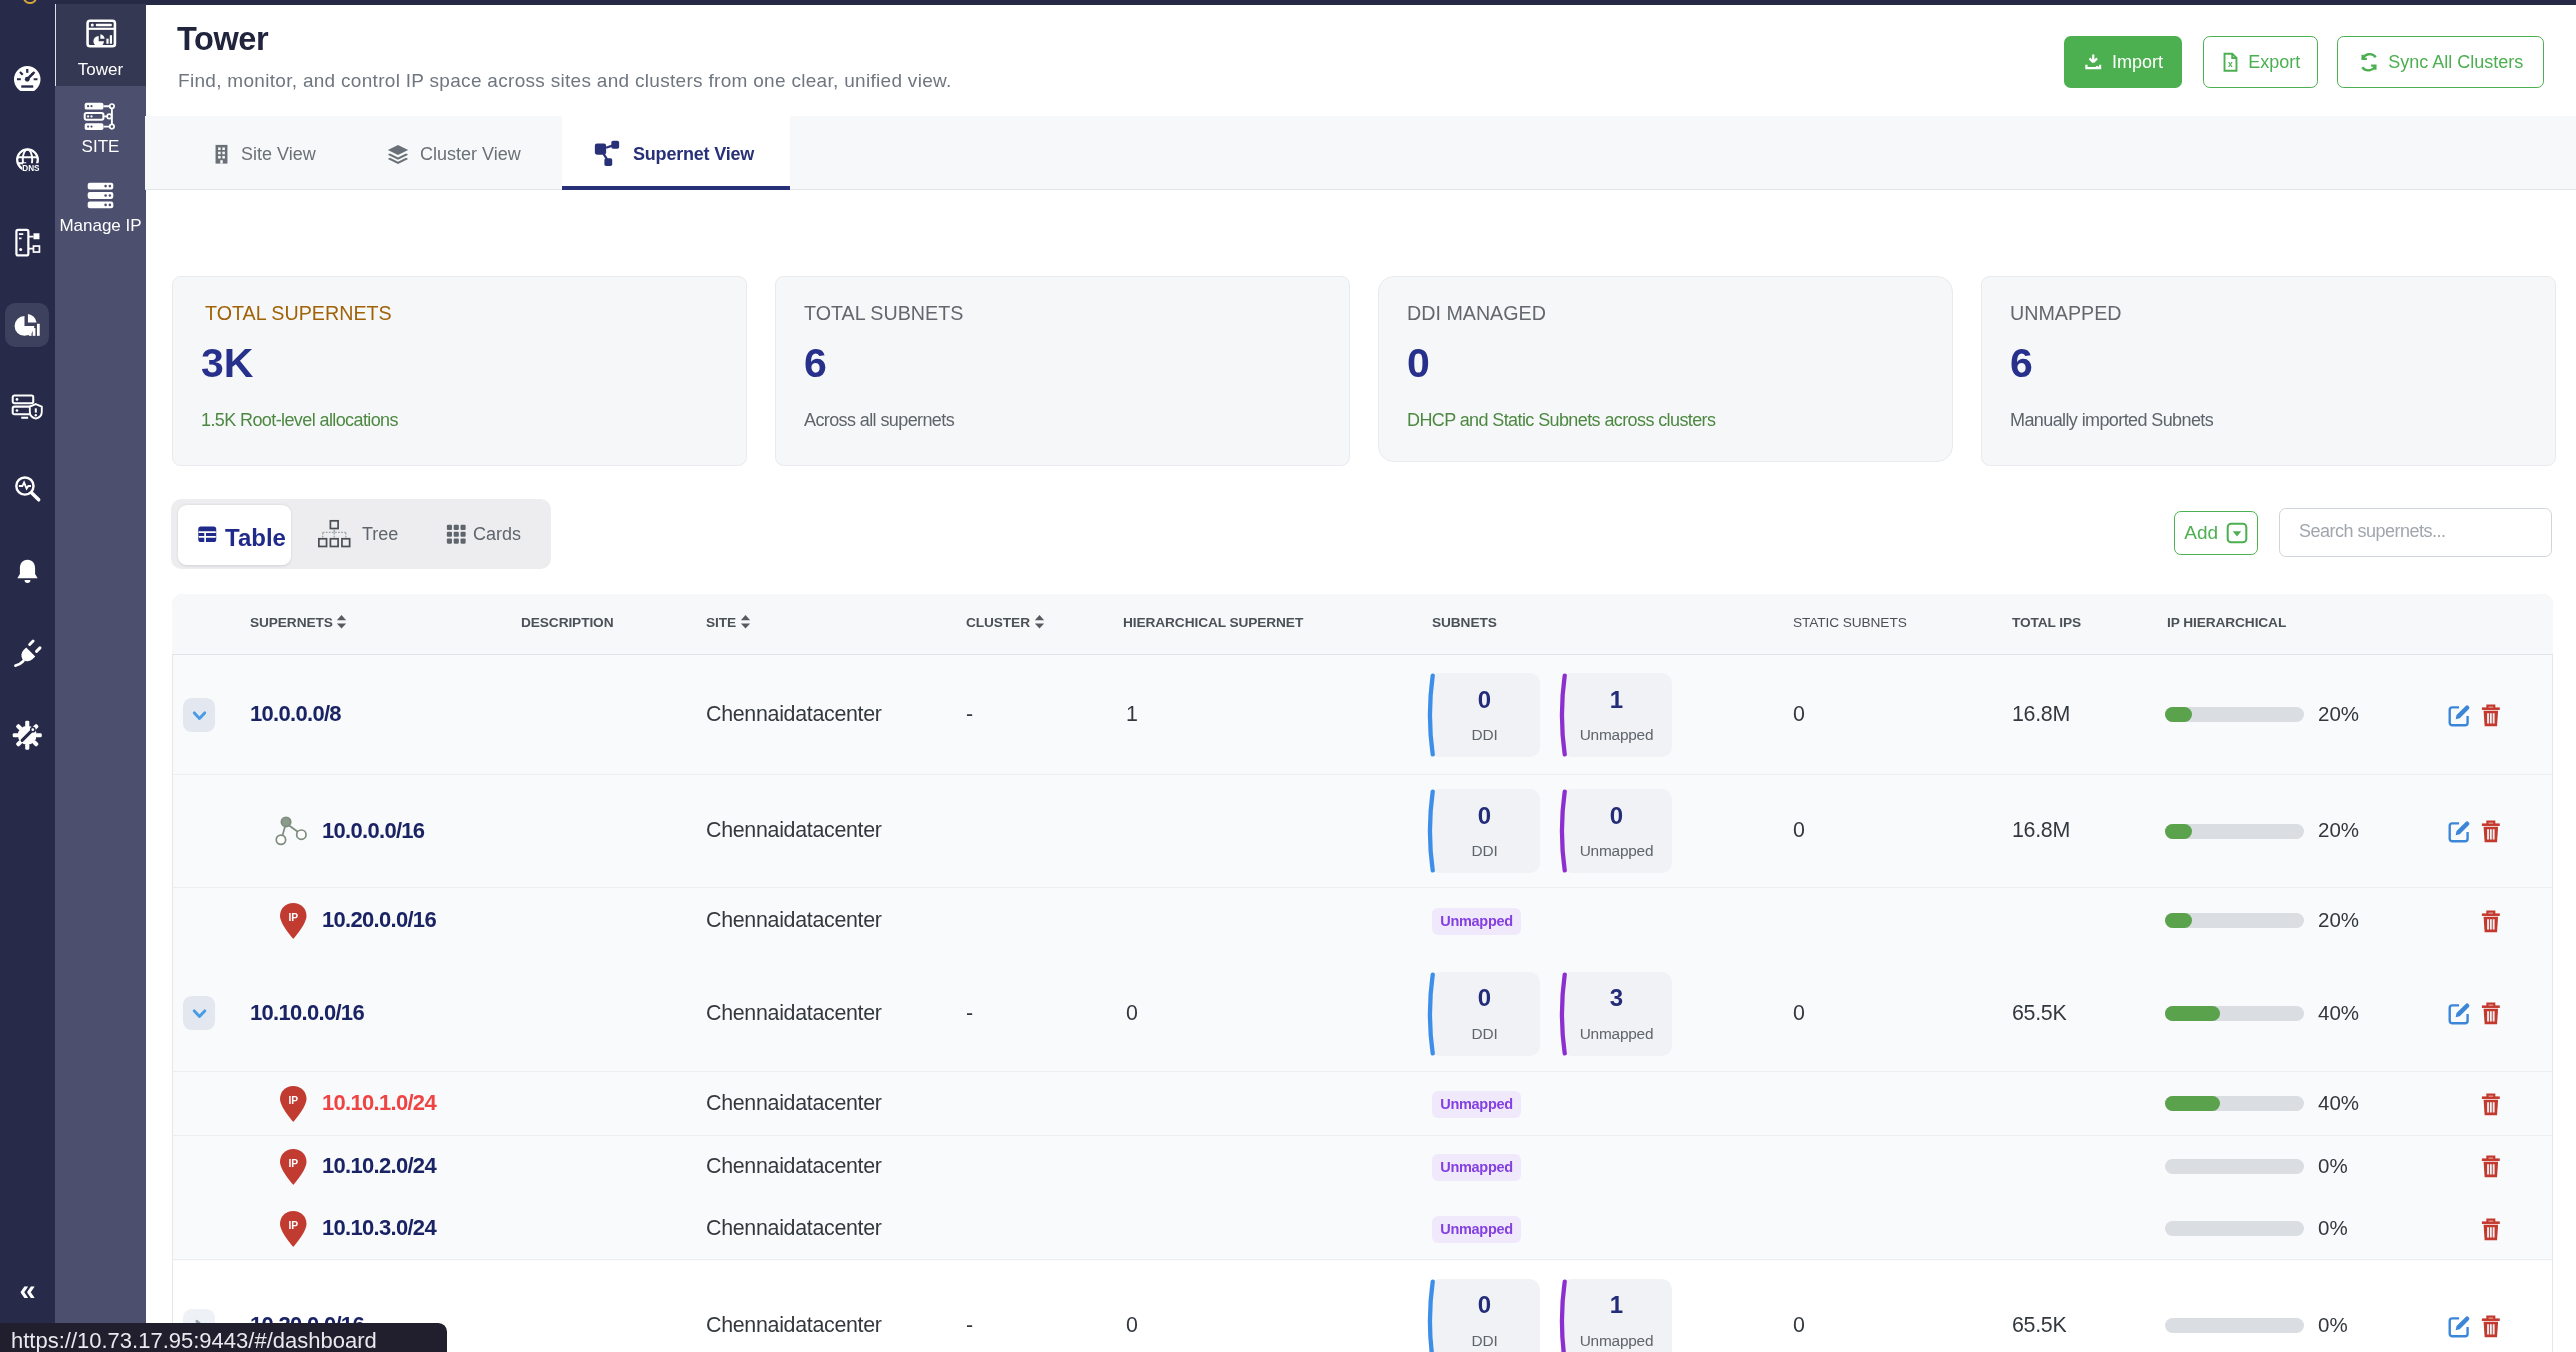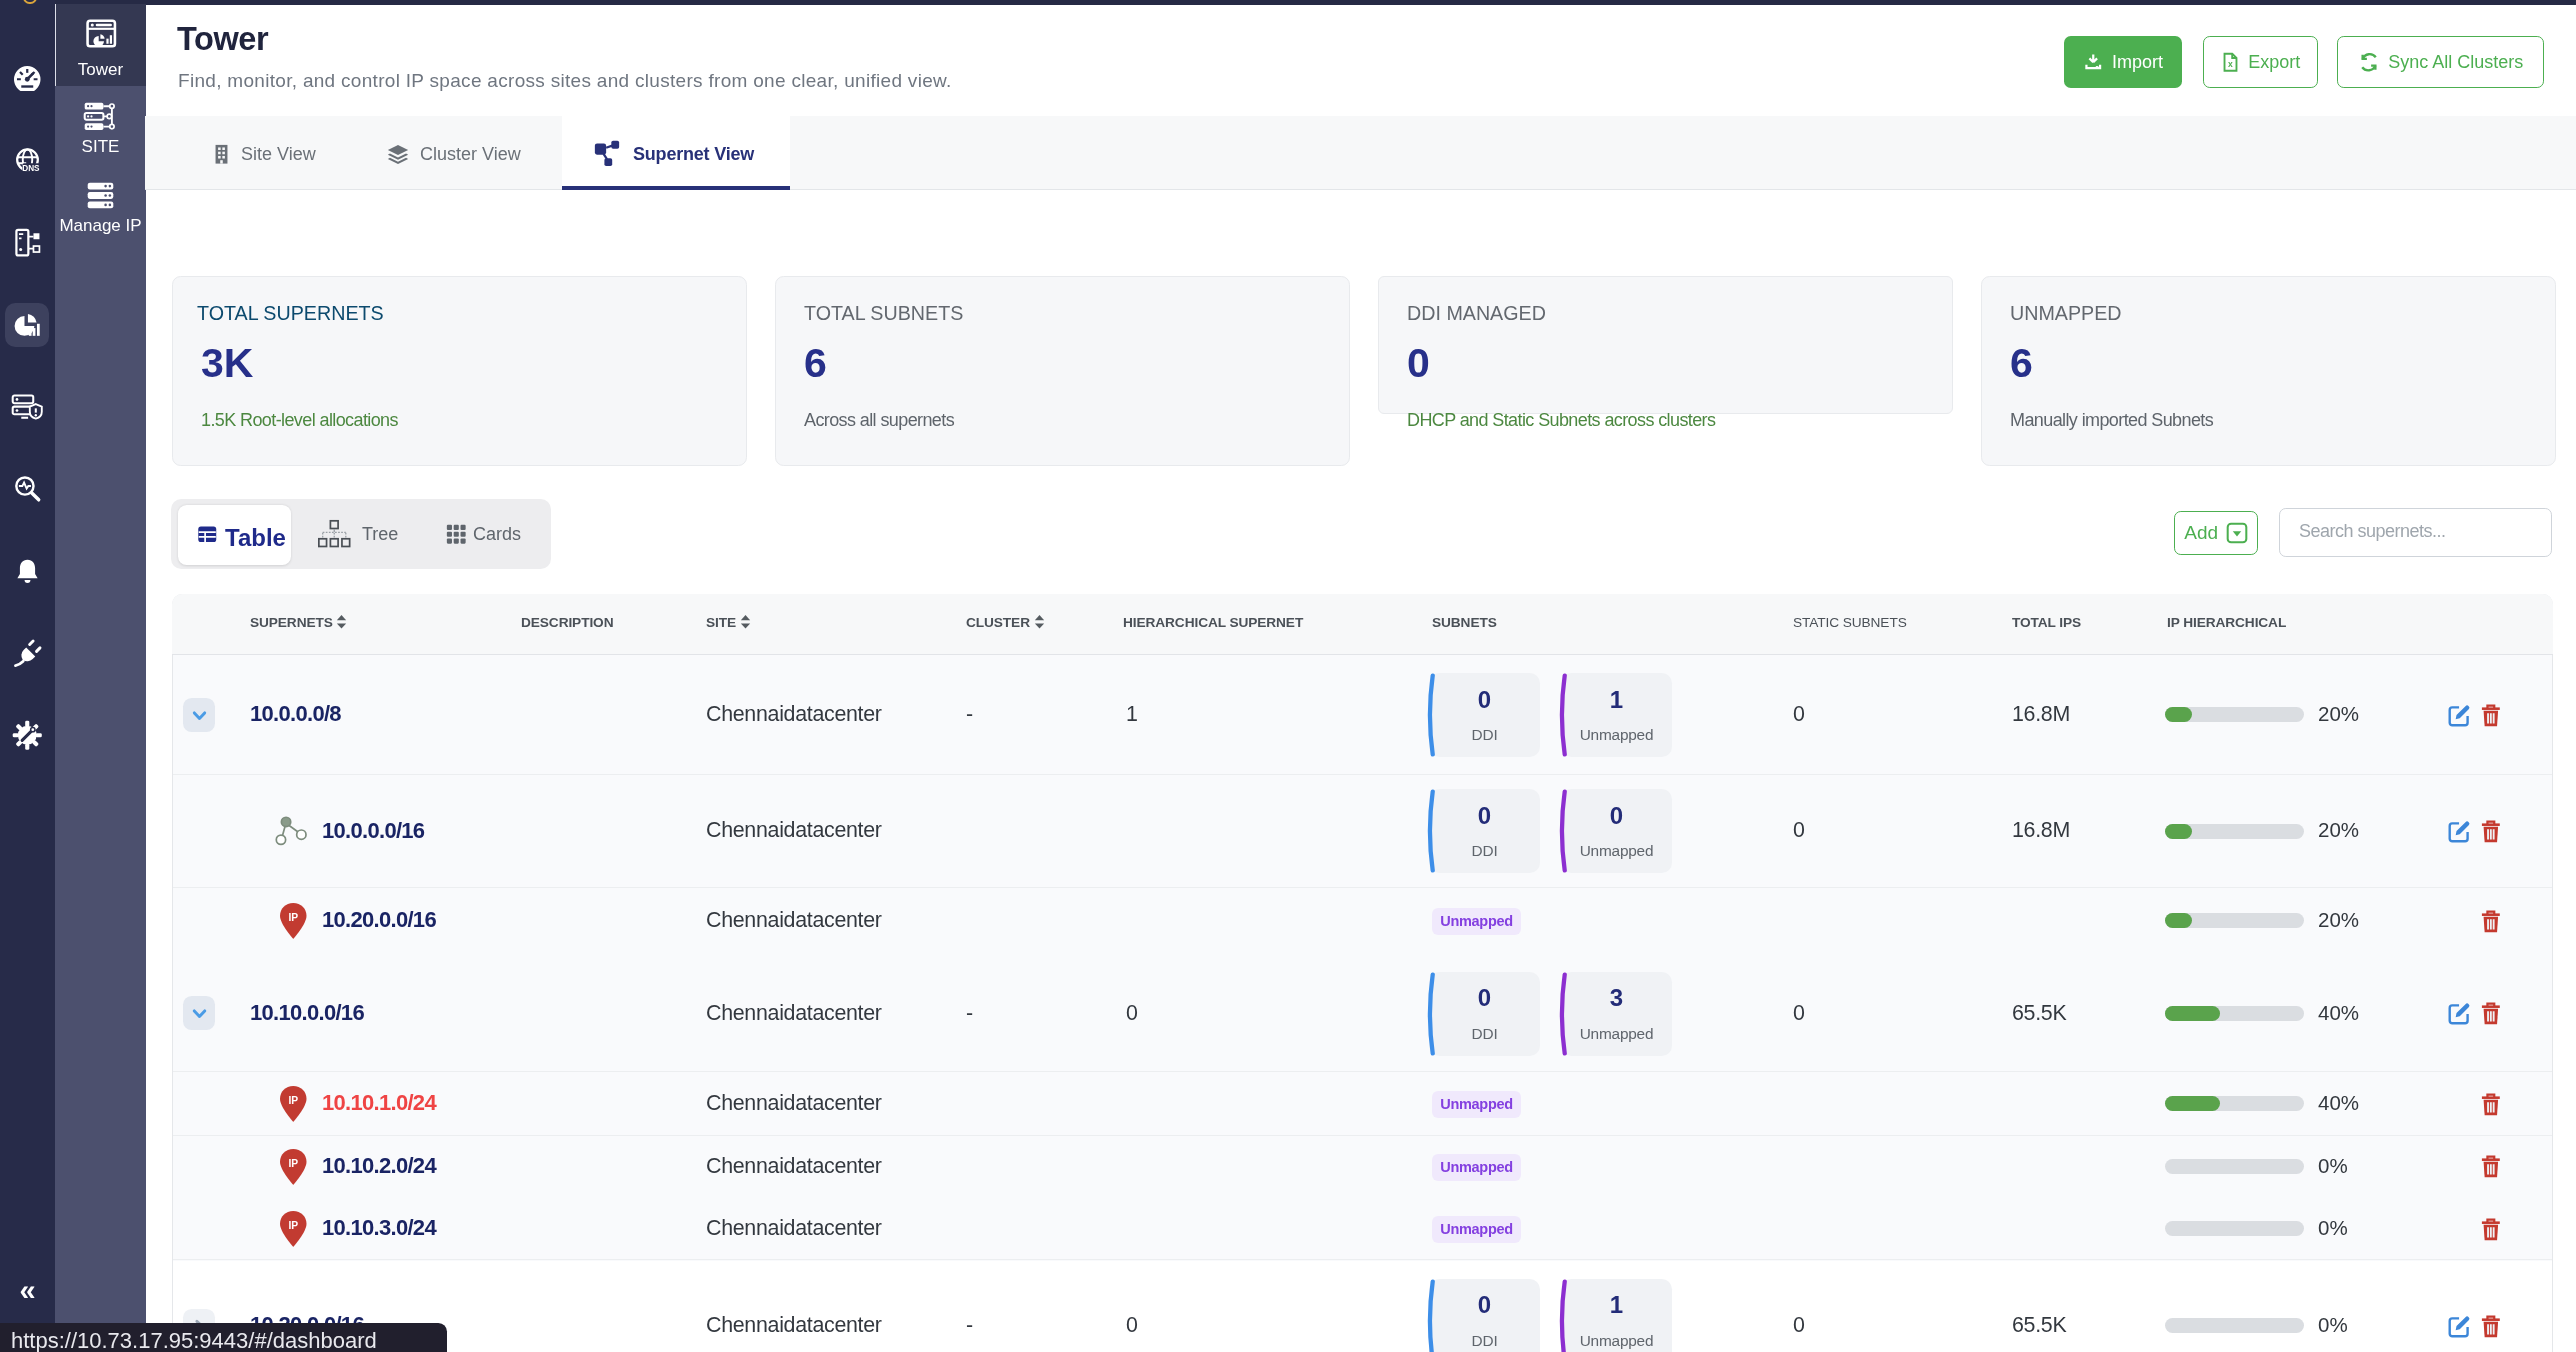--- a/index.html
+++ b/index.html
@@ -185,30 +185,30 @@
 <div class="abs" style="left:420px;top:144px;font-size:18px;color:#6a7077">Cluster View</div>
 <div class="abs" style="left:594px;top:140px;width:26px;height:26px"><svg width="26" height="26" viewBox="0 0 30 30">
       <rect x="1" y="4" width="13" height="13" rx="2.5" fill="#283178"></rect>
       <rect x="20" y="1" width="9" height="9" rx="2" fill="#283178"></rect>
       <rect x="12" y="21" width="9" height="9" rx="2" fill="#283178"></rect>
       <path d="M14 9 L21 6.5" stroke="#283178" stroke-width="2.6"></path>
       <path d="M11 16 L15 22" stroke="#283178" stroke-width="2.6"></path>
     </svg></div>
 <div class="abs" style="left:633px;top:144px;font-size:18px;font-weight:bold;color:#283178;letter-spacing:-0.2px">Supernet View</div>
 <div class="abs" style="left:172px;top:276px;width:575px;height:190px;background:#f6f7f9;border:0.9px solid #e8eaed;border-radius:8.6px">
-<div class="abs" style="left:24px;top:25px;font-size:19.7px;color:#0c4a6e;letter-spacing:0px">TOTAL SUPERNETS</div>
+<div class="abs" style="left:32px;top:25px;font-size:19.7px;color:#a16207;letter-spacing:0px">TOTAL SUPERNETS</div>
 <div class="abs" style="left:28px;top:63px;font-size:41px;font-weight:bold;color:#27308a">3K</div>
 <div class="abs" style="left:28px;top:133px;font-size:18px;letter-spacing:-0.6px;color:#4c8840">1.5K Root-level allocations</div>
 </div>
 <div class="abs" style="left:775px;top:276px;width:575px;height:190px;background:#f6f7f9;border:0.9px solid #e8eaed;border-radius:8.6px">
 <div class="abs" style="left:28px;top:25px;font-size:19.7px;color:#63686f;letter-spacing:0px">TOTAL SUBNETS</div>
 <div class="abs" style="left:28px;top:63px;font-size:41px;font-weight:bold;color:#27308a">6</div>
 <div class="abs" style="left:28px;top:133px;font-size:18px;letter-spacing:-0.6px;color:#5e646b">Across all supernets</div>
 </div>
-<div class="abs" style="left:1378px;top:276px;width:575px;height:138px;background:#f6f7f9;border:0.9px solid #e8eaed;border-radius:6px">
+<div class="abs" style="left:1378px;top:276px;width:575px;height:186px;background:#f6f7f9;border:0.9px solid #e8eaed;border-radius:16px">
 <div class="abs" style="left:28px;top:25px;font-size:19.7px;color:#63686f;letter-spacing:0px">DDI MANAGED</div>
 <div class="abs" style="left:28px;top:63px;font-size:41px;font-weight:bold;color:#27308a">0</div>
 <div class="abs" style="left:28px;top:133px;font-size:18px;letter-spacing:-0.6px;color:#4c8840">DHCP and Static Subnets across clusters</div>
 </div>
 <div class="abs" style="left:1981px;top:276px;width:575px;height:190px;background:#f6f7f9;border:0.9px solid #e8eaed;border-radius:8.6px">
 <div class="abs" style="left:28px;top:25px;font-size:19.7px;color:#63686f;letter-spacing:0px">UNMAPPED</div>
 <div class="abs" style="left:28px;top:63px;font-size:41px;font-weight:bold;color:#27308a">6</div>
 <div class="abs" style="left:28px;top:133px;font-size:18px;letter-spacing:-0.6px;color:#5e646b">Manually imported Subnets</div>
 </div>
 <div class="abs" style="left:171px;top:499px;width:380px;height:70px;background:#ededef;border-radius:10.3px"></div>

